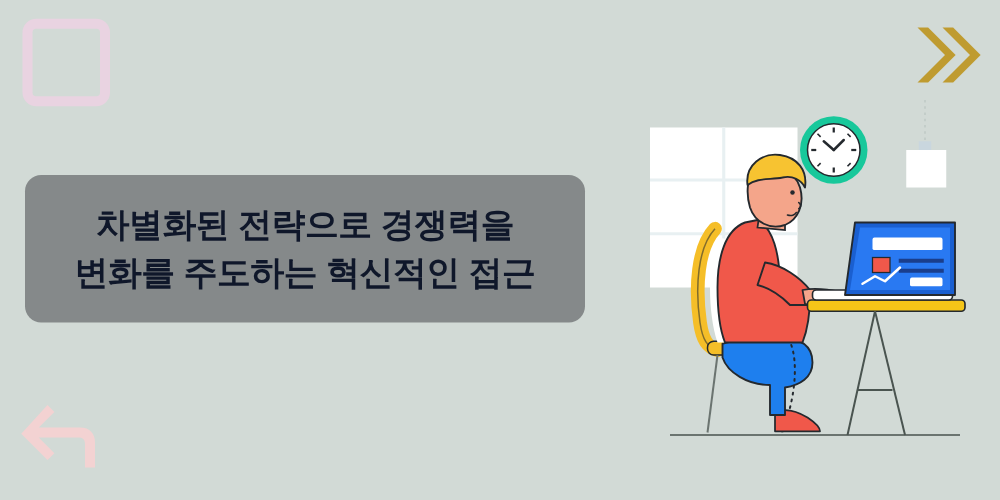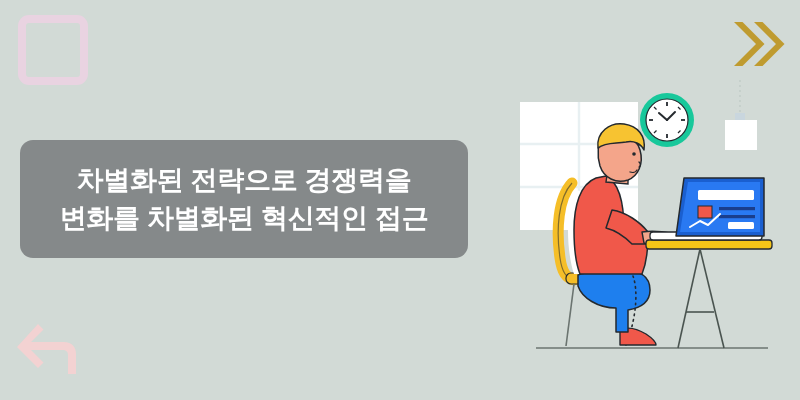--- a/index.html
+++ b/index.html
@@ -39,21 +39,21 @@
     width:448px; height:118px;
     background:#85898A;
     border-radius:13px;
     display:flex;
     flex-direction:column;
     align-items:center;
     justify-content:center;
     padding:0 20px;
   }
   .headline-line {
-    color:#ffffff;
+    color:#0f172a;
     font-size:27px;
     font-weight:bold;
     line-height:1.42;
     letter-spacing:-0.3px;
     white-space:nowrap;
     text-align:center;
   }
 
   
   #illustration {
@@ -74,21 +74,21 @@
     <path d="M24 4 L46 26 L24 48 L32.5 48 L54.5 26 L32.5 4 Z" fill="#BF9B30"></path>
   </svg>
 
   <svg id="deco-arrow" viewBox="0 0 74 62">
     <path d="M24 6 L29.5 11.5 L17 24 L50 24 C58 24 62 29 62 36 L62 56 L54 56 L54 37
              C54 33.5 52 32 48.5 32 L17 32 L29.5 44.5 L24 50 L3 29 Z" fill="#F3D2D2"></path>
   </svg>
 
   <div id="headline-box">
     <div class="headline-line">차별화된 전략으로 경쟁력을</div>
-    <div class="headline-line">변화를 차별화된 혁신적인 접근</div>
+    <div class="headline-line">변화를 주도하는 혁신적인 접근</div>
   </div>
 
   <svg id="illustration" viewBox="0 0 300 300">
 
     <g>
       <rect x="20" y="22" width="118" height="128" fill="#FFFFFF"></rect>
       <line x1="79" y1="22" x2="79" y2="150" stroke="#E8F0F2" stroke-width="2.5"></line>
       <line x1="20" y1="64" x2="138" y2="64" stroke="#E8F0F2" stroke-width="2.5"></line>
       <line x1="20" y1="107" x2="138" y2="107" stroke="#E8F0F2" stroke-width="2.5"></line>
     </g>

